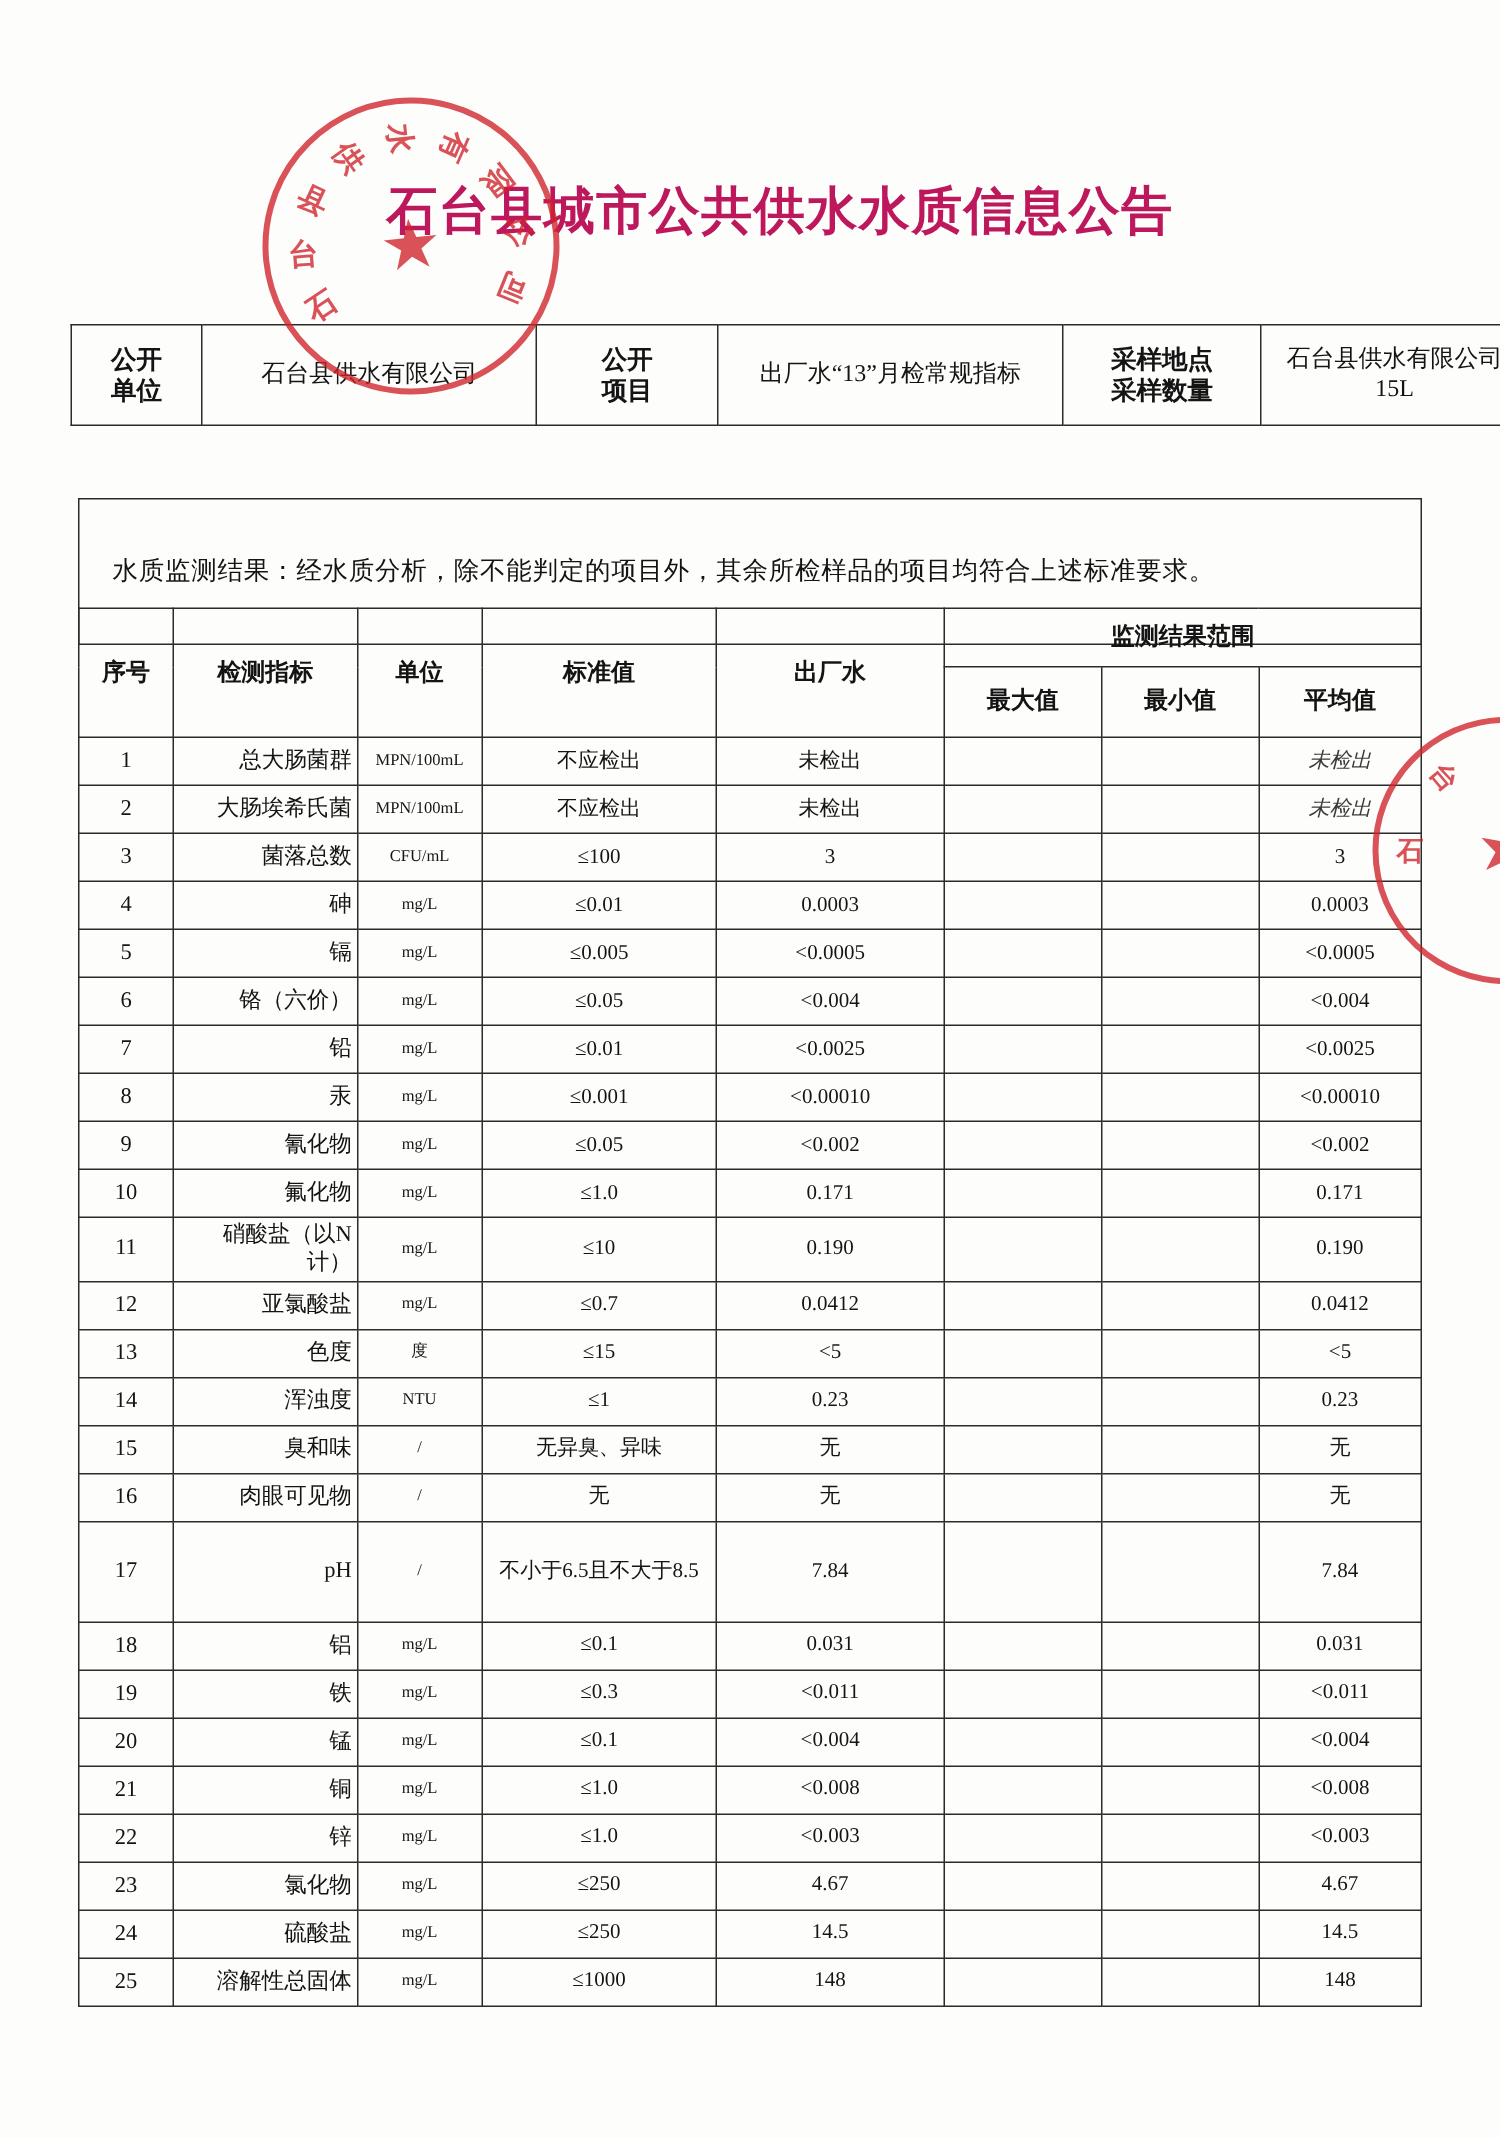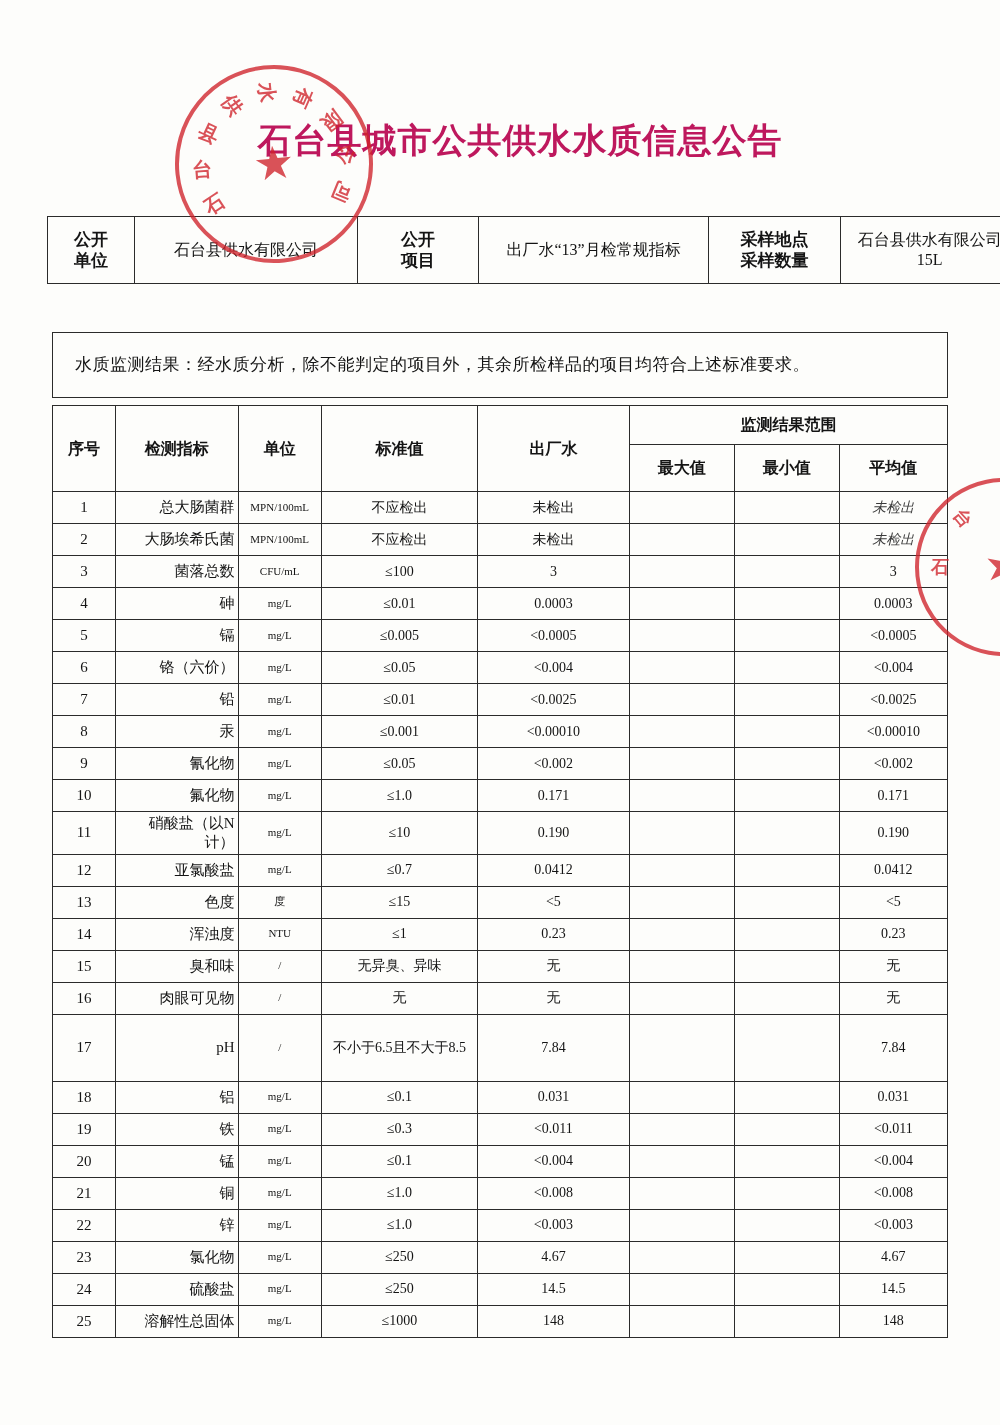--- a/index.html
+++ b/index.html
@@ -125,21 +125,21 @@
     font-size: 16px;
   }
 
   .note-table {
     left: 52px;
     top: 332px;
     width: 896px;
   }
   .note-table td {
     text-align: left;
-    padding: 2px 22px;
+    padding: 18px 22px;
     font-size: 17px;
     letter-spacing: 0.5px;
   }
 
   .main-table {
     left: 52px;
     top: 405px;
     width: 896px;
   }
   .main-table th {
@@ -198,21 +198,21 @@
       <tr>
         <th rowspan="2" style="width:60px;height:36px;">序号</th>
         <th rowspan="2" style="width:124px;">检测指标</th>
         <th rowspan="2" style="width:78px;">单位</th>
         <th rowspan="2" style="width:160px;">标准值</th>
         <th rowspan="2" style="width:154px;">出厂水</th>
         <th colspan="3" style="height:34px;">监测结果范围</th>
       </tr>
       <tr>
         <th style="width:106px;height:42px;">最大值</th>
-        <th style="width:106px;">最小值</th>
+        <th style="width:106px;font-family:Liberation Mono, monospace;">最小值</th>
         <th style="width:106px;">平均值</th>
       </tr>
     </thead>
     <tbody id="rows-body">
         <tr>
           <td class="idx">1</td>
           <td class="name">总大肠菌群</td>
           <td class="unit">MPN/100mL</td>
           <td class="">不应检出</td>
           <td class="">未检出</td>

